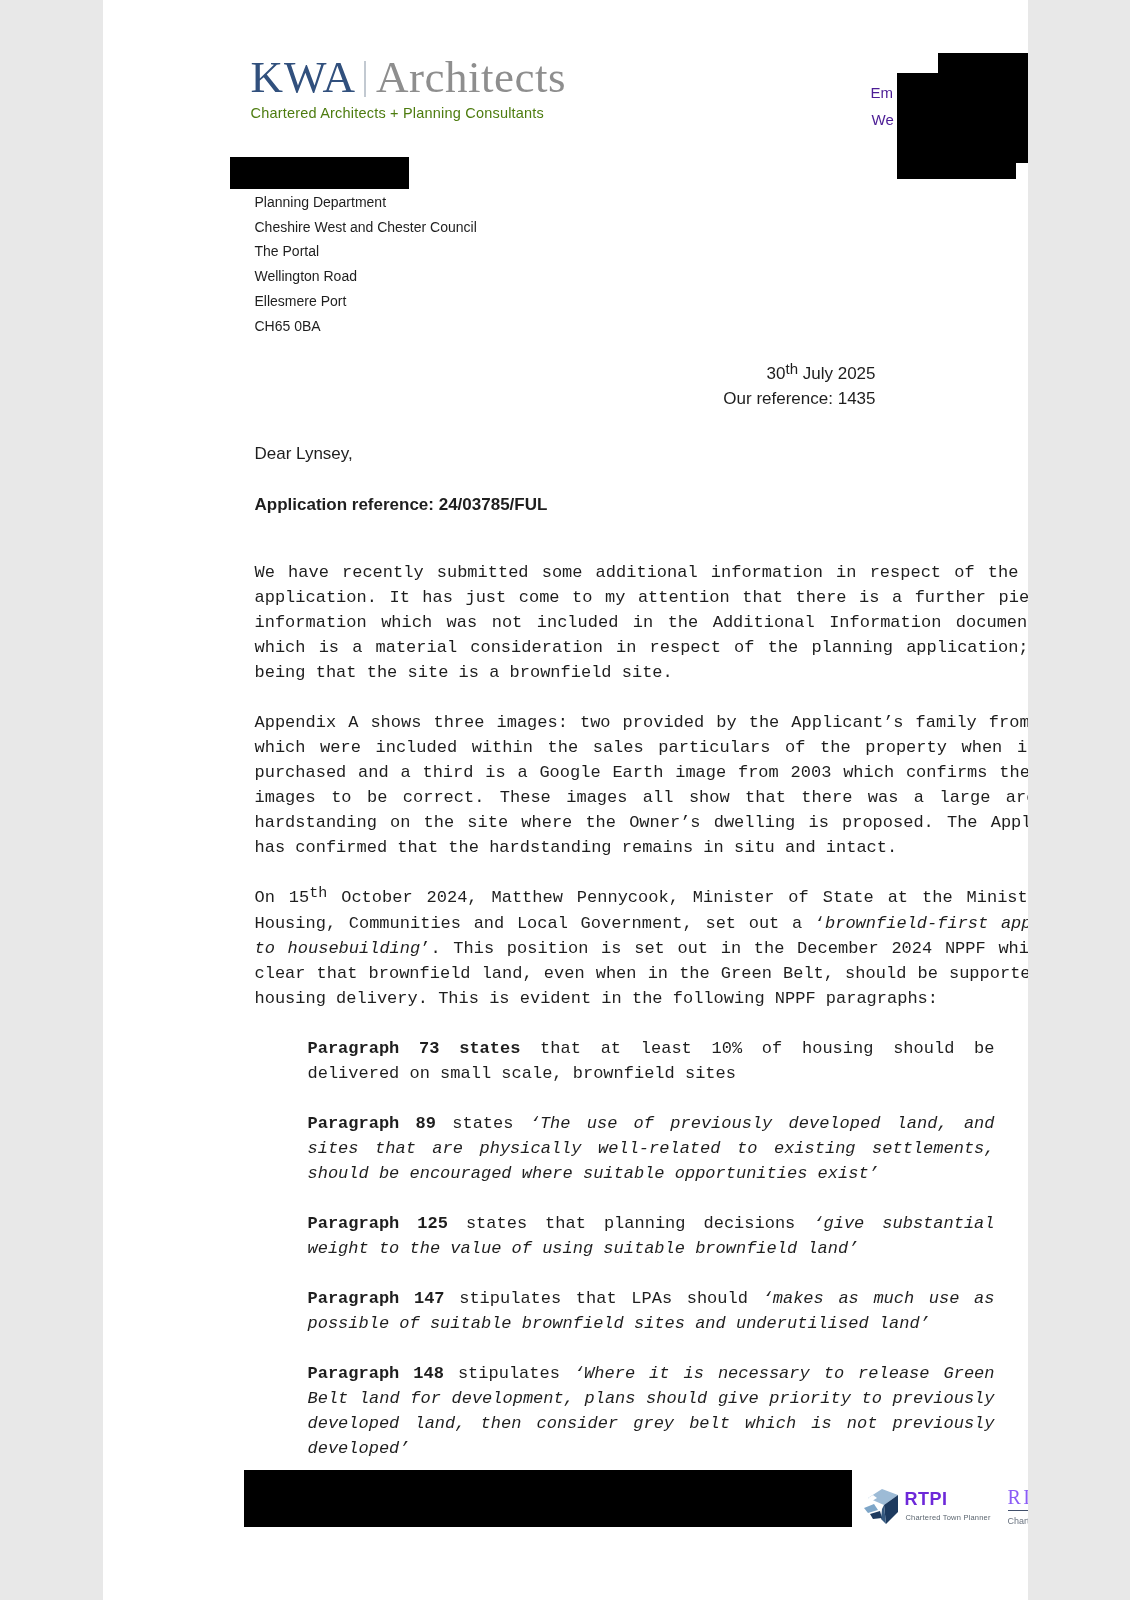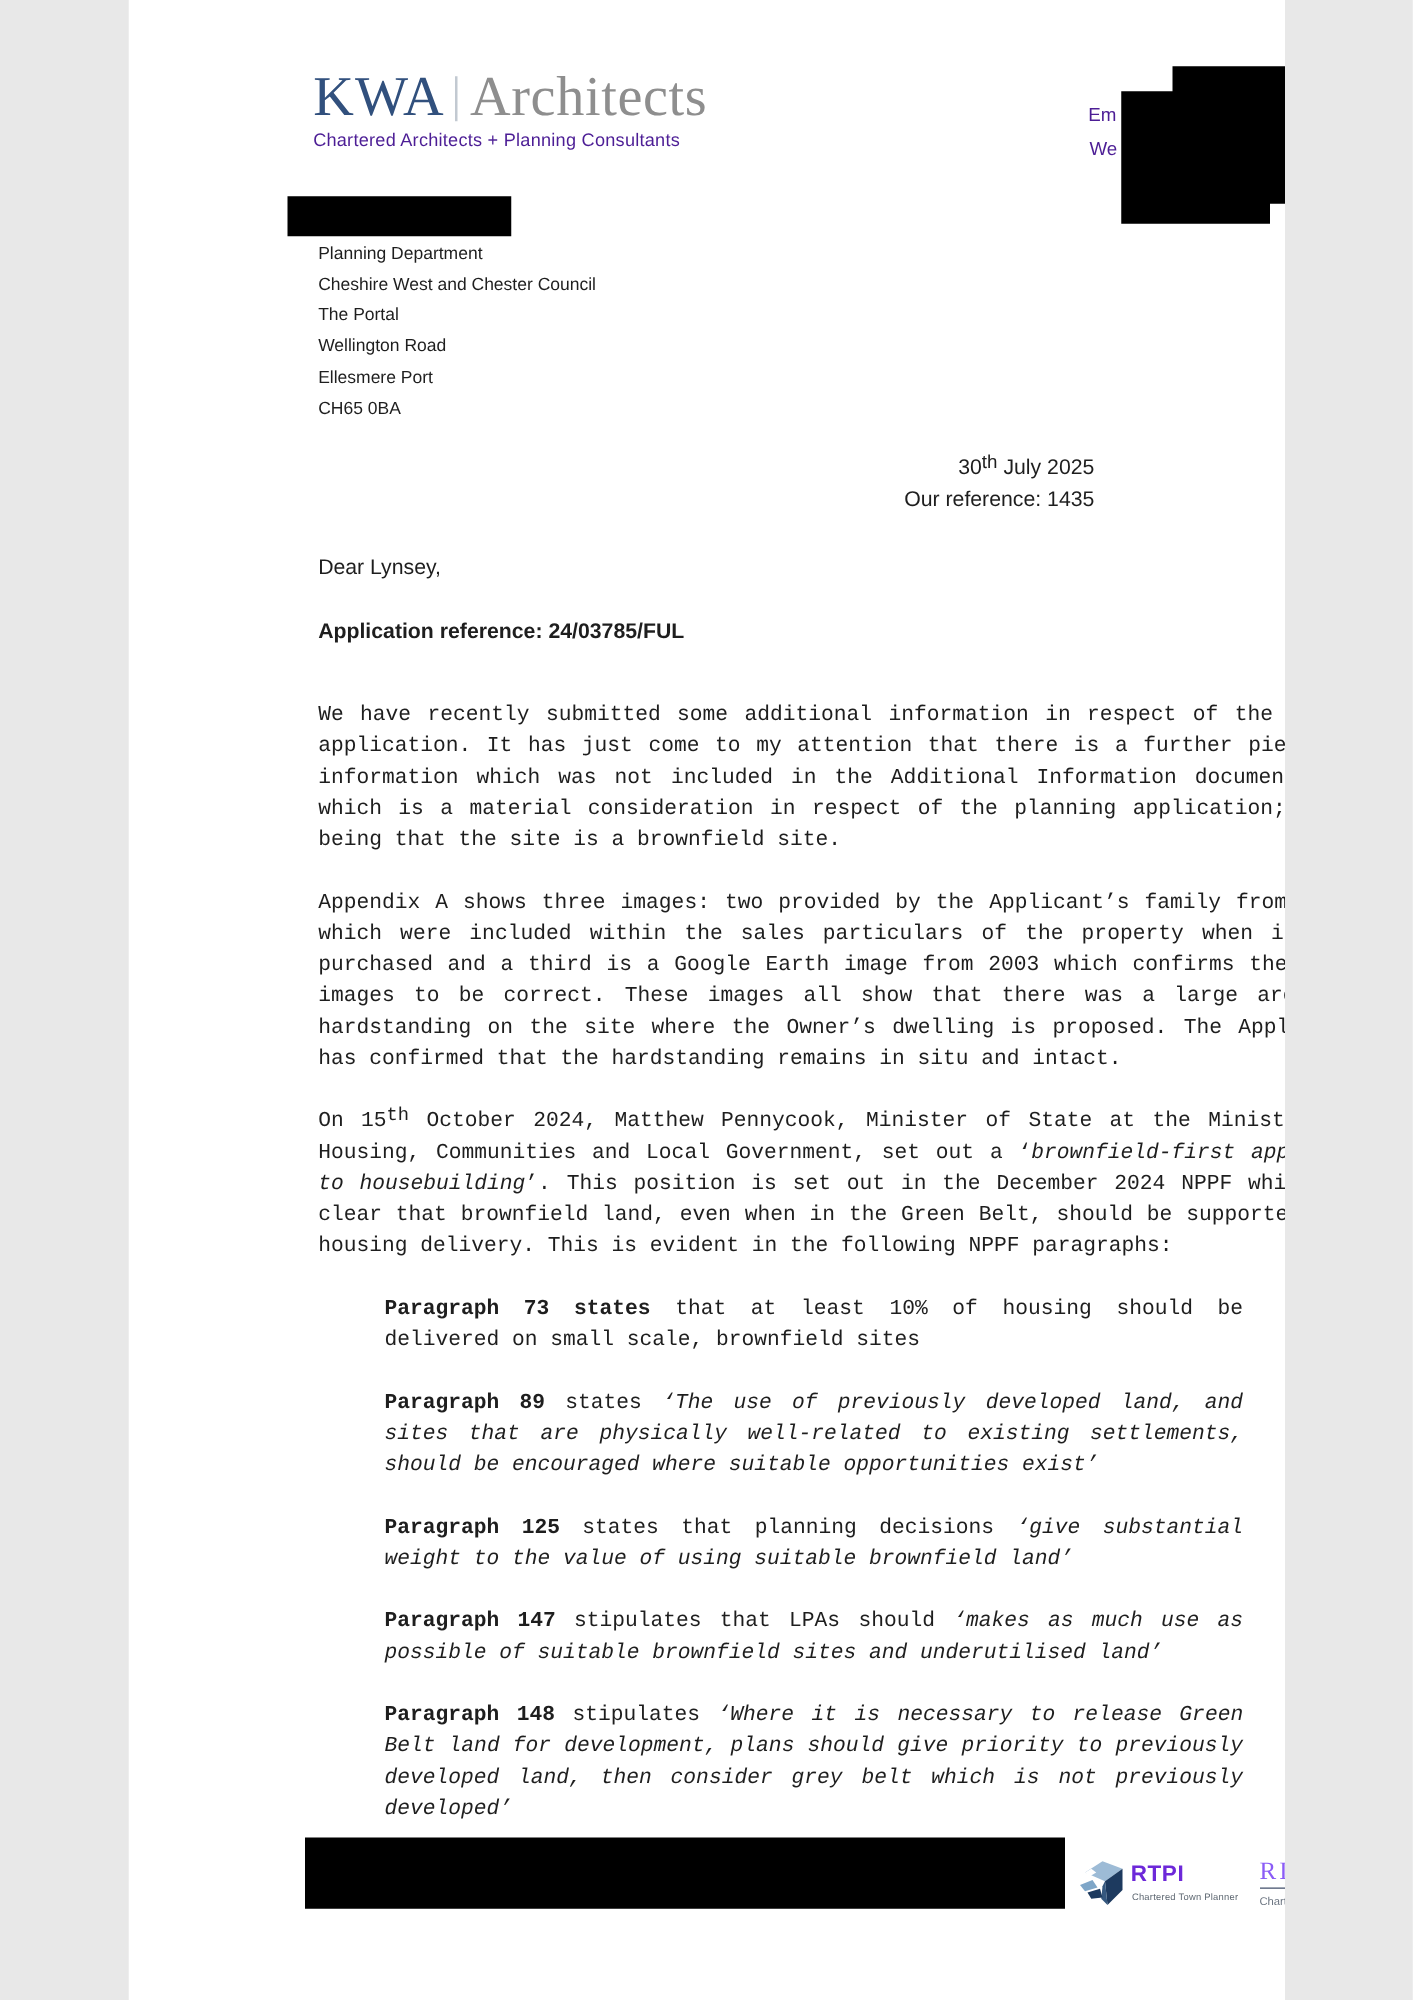--- a/index.html
+++ b/index.html
@@ -11,21 +11,21 @@
     color:#1e1e1e;
     overflow:hidden;
     margin:0 auto;
   }
   
   .logo-block{position:absolute;left:148px;top:54px;}
   .logo-main{font-family:"Liberation Serif",serif;font-size:45px;line-height:46px;white-space:nowrap;}
   .logo-kwa{color:#31507d;letter-spacing:1px;}
   .logo-bar{display:inline-block;width:2px;height:36px;background:#c2c9d1;margin:0 10px 0 8px;vertical-align:-5px;}
   .logo-arch{color:#8e8e8e;letter-spacing:0.5px;}
-  .logo-tagline{font-size:14.5px;color:#4c1d95;margin-top:5px;letter-spacing:0.2px;}
+  .logo-tagline{font-size:14.5px;color:#4d7c0f;margin-top:5px;letter-spacing:0.2px;}
   
   .contact-label{position:absolute;font-size:15px;color:#4c1d95;}
   
   .redact{position:absolute;background:#000;}
   .redact-tr-a{left:835px;top:53px;width:175px;height:110px;}
   .redact-tr-b{left:794px;top:73px;width:119px;height:106px;}
   .redact-addr{left:127px;top:157px;width:179px;height:32px;}
   .redact-footer{left:141px;top:1470px;width:608px;height:57px;}
   
   .address{position:absolute;left:152px;top:190px;font-size:14px;line-height:24.7px;}

